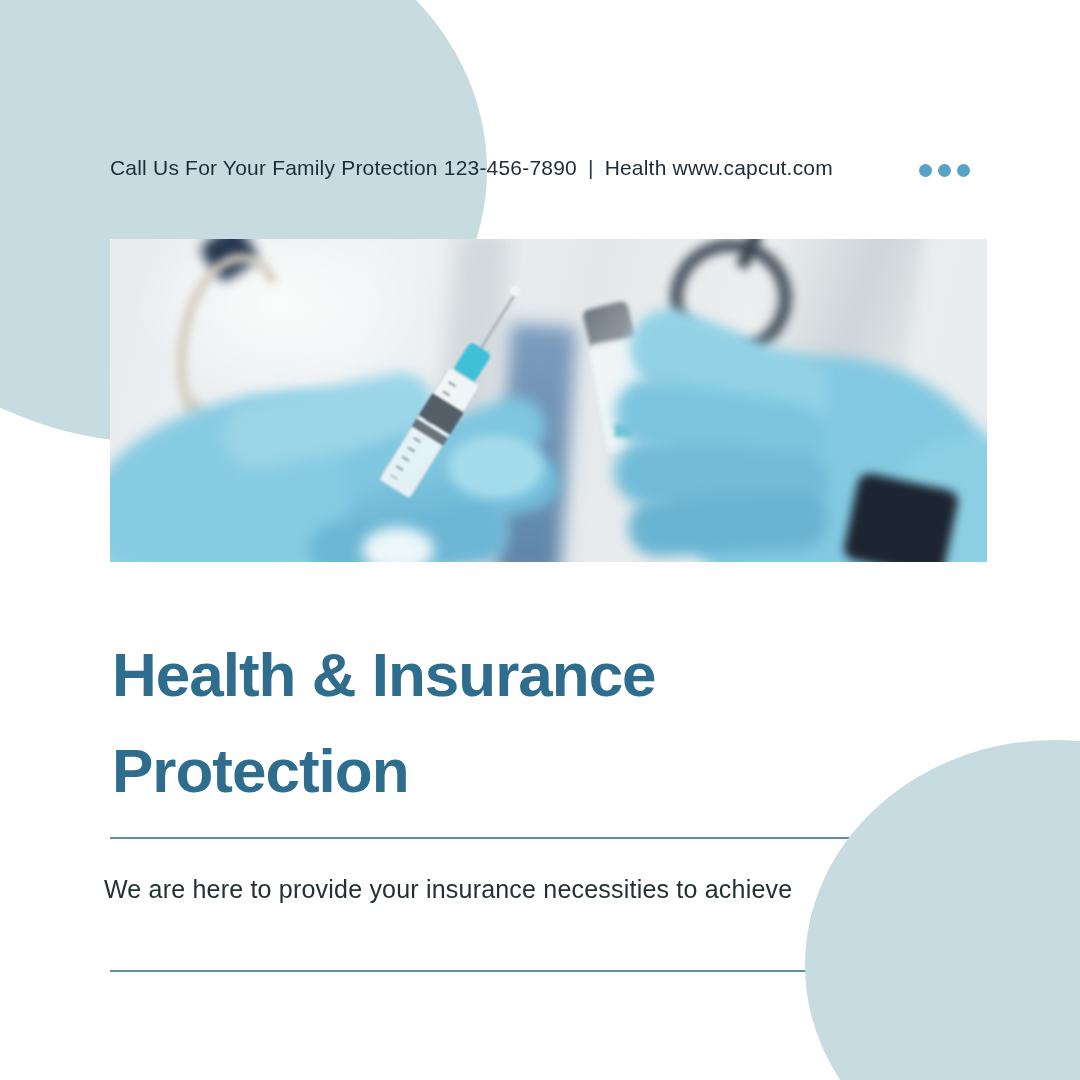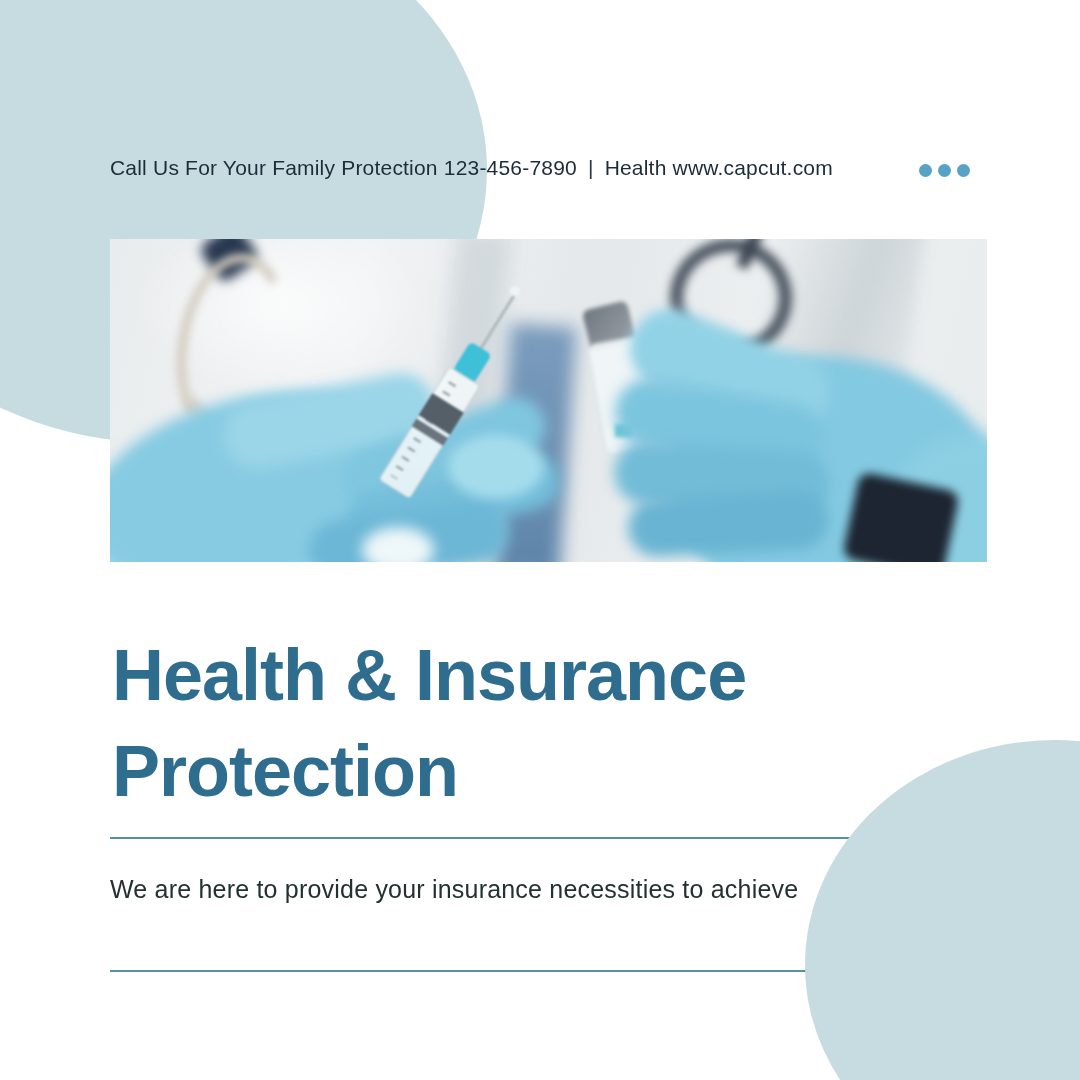--- a/index.html
+++ b/index.html
@@ -73,27 +73,27 @@
   .sy-barrel{left:28px;top:96px;width:35px;height:132px;border-radius:4px;
     background:rgba(245,249,250,.85);border:1px solid #c2ccd1;}
   .sy-marks{left:36px;top:100px;width:8px;height:120px;
     background:repeating-linear-gradient(to bottom,rgba(120,132,138,0) 0 9px,#8d989e 9px 11px);}
   .sy-seal{left:28px;top:128px;width:37px;height:26px;background:#555f68;}
   .sy-seal2{left:28px;top:158px;width:37px;height:9px;background:#6a747c;}
   .lh-pinch{left:338px;top:196px;width:96px;height:64px;background:#a5dcec;border-radius:50%;filter:blur(6px);}
   
   .headline{
     position:absolute;left:112px;top:627px;z-index:5;
-    font-size:72px;line-height:96px;font-weight:800;letter-spacing:-1px;
+    font-size:62px;line-height:96px;font-weight:800;letter-spacing:-1px;
   }
   .divider{position:absolute;height:2px;z-index:2;}
   .divider-1{left:110px;top:837px;width:748px;}
   .divider-2{left:110px;top:970px;width:706px;}
   .bodycopy{
-    position:absolute;left:110px;top:870px;z-index:5;
+    position:absolute;left:104px;top:870px;z-index:5;
     font-size:25px;line-height:38px;font-weight:500;letter-spacing:.2px;color:#233130;
   }
 </style>
 </head>
 <body>
 
 <div class="canvas" style="background: rgb(255, 255, 255);">
 
   <div class="blob blob-topleft" style="background: rgb(199, 220, 224);"></div>
   <div class="blob blob-bottomright" style="background: rgb(199, 220, 224);"></div>

